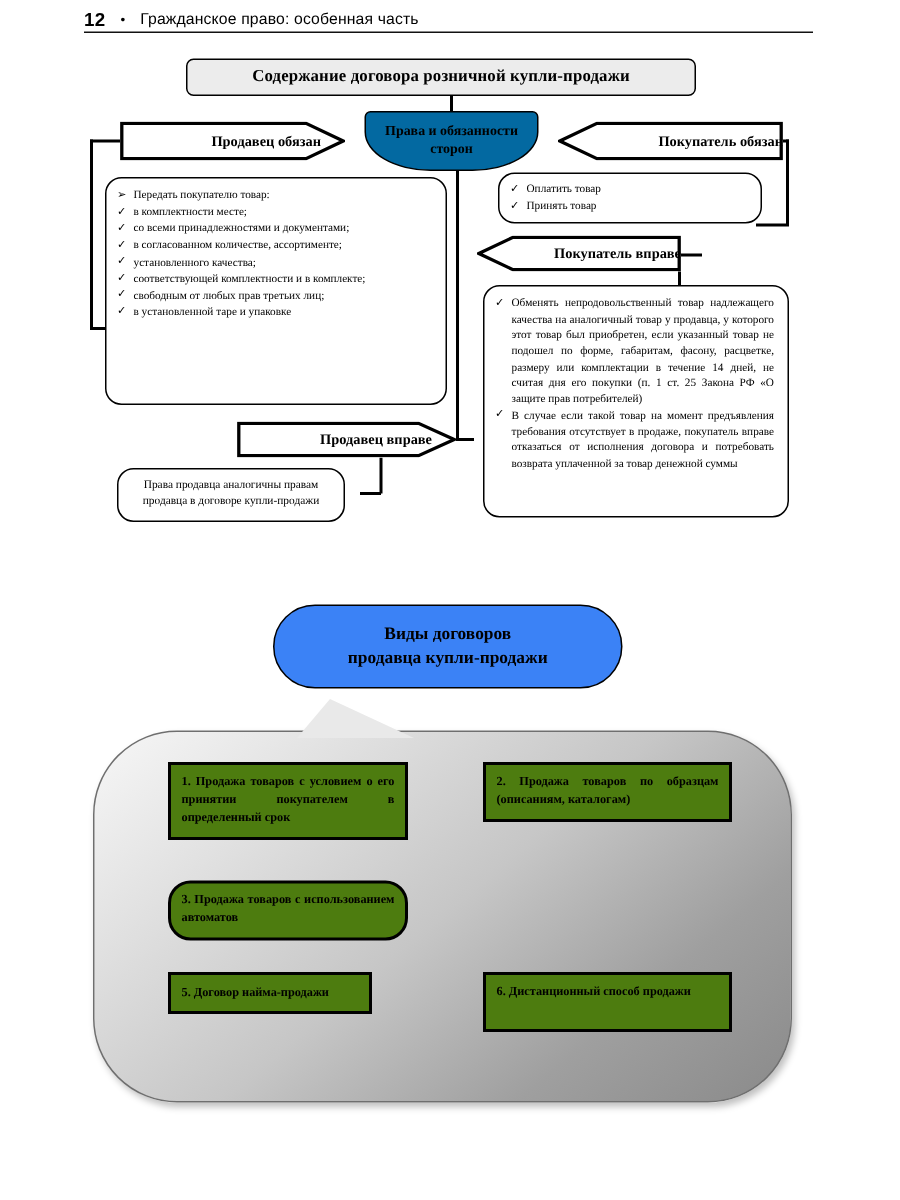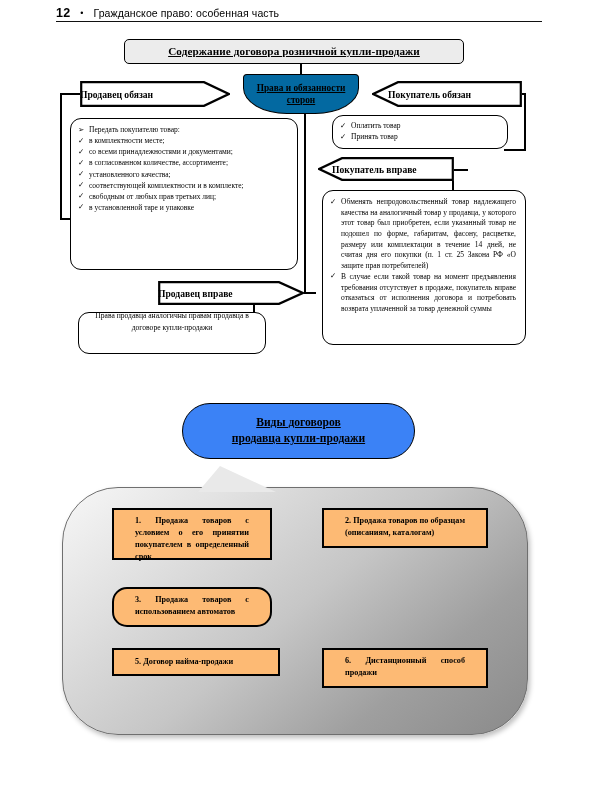--- a/index.html
+++ b/index.html
@@ -35,21 +35,20 @@
   
   .node {
     position: absolute;
     border: 1.6px solid #000;
     background: #fff;
     display: flex;
     align-items: center;
     justify-content: center;
     text-align: center;
     line-height: 1.18;
-    text-decoration: underline;
   }
   .rounded { border-radius: 9px; }
 
   
   #title-box {
     left: 124px; top: 39px; width: 340px; height: 25px;
     border-radius: 5px;
     background: #ececec;
     font-size: 11.2px; font-weight: bold;
     letter-spacing: .1px;
@@ -72,21 +71,21 @@
     display: flex; align-items: center;
     font-weight: bold;
     font-size: 9.6px;
     z-index: 3;
   }
   .arrow-banner .fillshape {
     position: absolute; inset: 0;
   }
   .arrow-banner .lbl {
     position: relative; z-index: 2;
-    width: 100%; text-align: left;
+    width: 100%; text-align: right;
     pointer-events: none;
   }
 
   
   .listbox {
     position: absolute;
     border: 1.6px solid #000;
     border-radius: 11px;
     background: #fff;
     padding: 6px 9px 6px 7px;
@@ -136,22 +135,22 @@
     left: 198px; top: 466px;
     width: 0; height: 0;
     border-left: 22px solid transparent;
     border-right: 56px solid transparent;
     border-bottom: 26px solid #e9e9e9;
     z-index: 2;
   }
   .typebox {
     position: absolute;
     border: 2.1px solid #000;
-    background: #fdba74;
-    padding: 5px 21px;
+    background: #4d7c0f;
+    padding: 5px 7px;
     font-size: 8.2px;
     font-weight: bold;
     line-height: 1.45;
     text-align: justify;
     text-justify: inter-word;
     z-index: 3;
   }
 </style>
 </head>
 <body>
@@ -241,21 +240,21 @@
     </ul>
   </div>
 
   <div class="listbox" style="left:322px; top:190px; width:204px; height:155px;">
     <ul>
       <li><span class="mk">✓</span><span>Обменять непродовольственный товар надлежащего качества на аналогичный товар у продавца, у которого этот товар был приобретен, если указанный товар не подошел по форме, габаритам, фасону, расцветке, размеру или комплектации в течение 14 дней, не считая дня его покупки (п. 1 ст. 25 Закона РФ «О защите прав потребителей)</span></li>
       <li><span class="mk">✓</span><span>В случае если такой товар на момент предъявления требования отсутствует в продаже, покупатель вправе отказаться от исполнения договора и потребовать возврата уплаченной за товар денежной суммы</span></li>
     </ul>
   </div>
 
-  <div class="listbox" style="left:78px; top:312px; width:188px; height:36px; display:flex; align-items:flex-end; text-align:center; padding:20px 8px;">
+  <div class="listbox" style="left:78px; top:312px; width:152px; height:36px; display:flex; align-items:flex-start; text-align:center; padding:4px 8px;">
     <span style="width:100%; font-size:7.6px; line-height:1.5;">Права продавца аналогичны правам продавца в договоре купли-продажи</span>
   </div>
 
   <div class="node" id="types-oval">
     <span>Виды договоров</span>
     <span>продавца купли-продажи</span>
   </div>
 
   <div id="blob-tab"></div>
   <div id="blob"></div>
@@ -266,21 +265,21 @@
 
   <div class="typebox" style="left:322px; top:508px; width:166px; height:40px;">
     <span>2. Продажа товаров по образцам (описаниям, каталогам)</span>
   </div>
 
   <div class="typebox" style="left:112px; top:587px; width:160px; height:40px;border-radius:15px;">
     <span>3. Продажа товаров с использованием автоматов</span>
   </div>
 
 
-  <div class="typebox" style="left:112px; top:648px; width:168px; height:28px; display:flex; align-items:center;">
+  <div class="typebox" style="left:112px; top:648px; width:136px; height:28px; display:flex; align-items:center;">
     <span>5. Договор найма-продажи</span>
   </div>
 
   <div class="typebox" style="left:322px; top:648px; width:166px; height:40px;">
     <span>6. Дистанционный способ продажи</span>
   </div>
 
 </div>
 
 </body></html>

